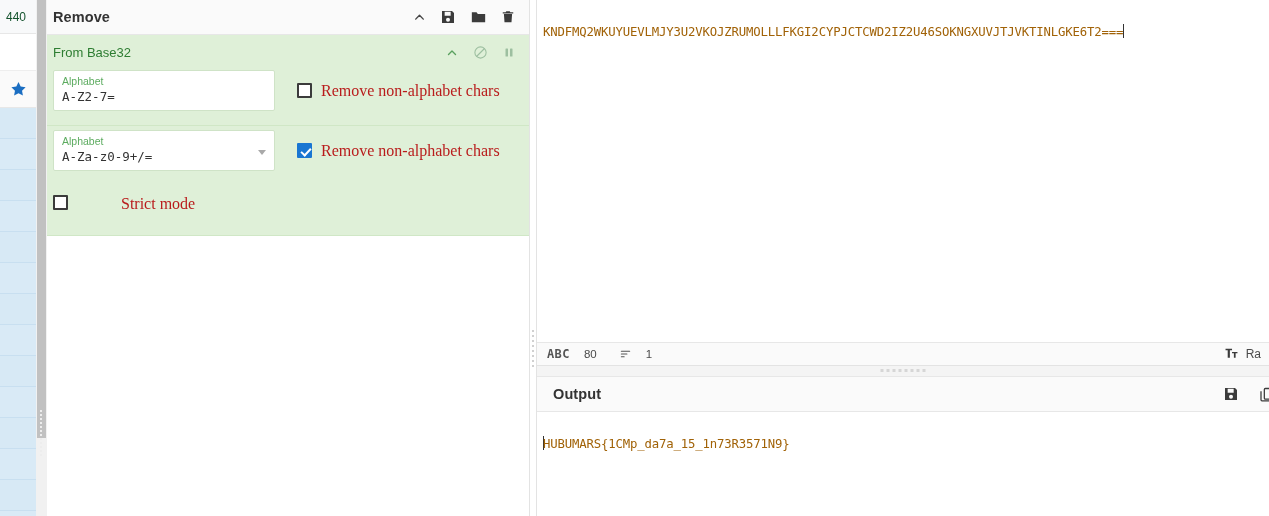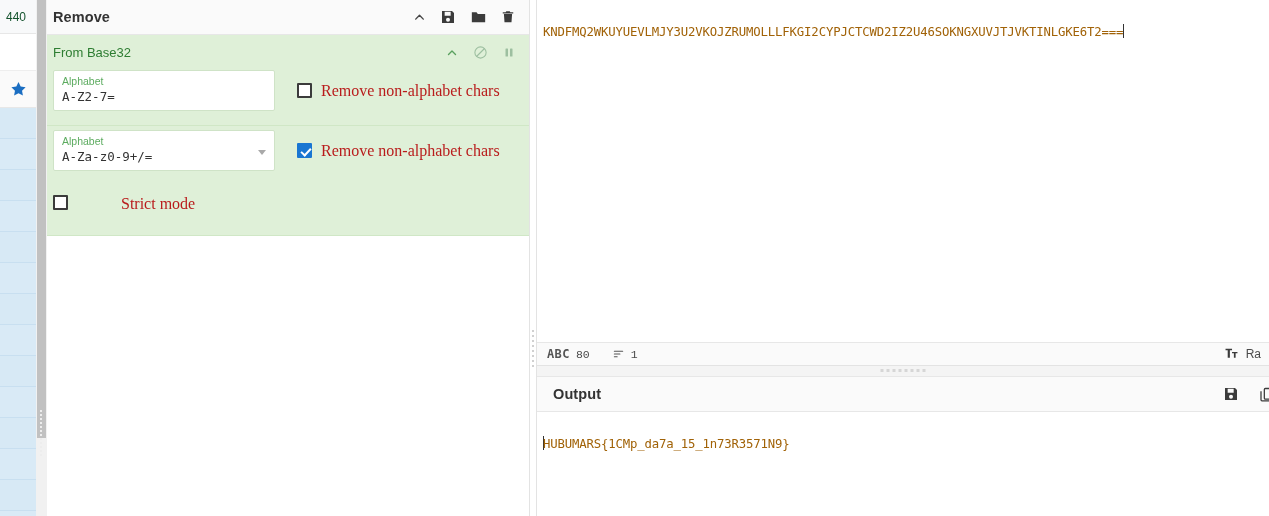--- a/index.html
+++ b/index.html
@@ -269,21 +269,21 @@
     background: #fafafa;
     border-top: 1px solid #e7e7e7;
     border-bottom: 1px solid #e3e3e3;
     display: flex; align-items: center;
     padding: 0 8px 0 10px;
     box-sizing: border-box;
     font-size: 11.5px;
     color: #555;
   }
   .status-item { display: flex; align-items: center; gap: 6px; margin-right: 22px; }
-  .status-item .lbl { font-family: Liberation Mono, monospace; font-size: 11.5px; color: #4a4a4a; }
+  .status-item .lbl { font-family: Liberation Sans, sans-serif; font-size: 11.5px; color: #4a4a4a; margin-left: 8px; }
   .status-right { margin-left: auto; display:flex; align-items:center; gap: 7px; overflow: hidden; }
   .status-right .txt { color: #4a4a4a; font-size: 12px; white-space: nowrap; }
 
   .h-split {
     height: 10px; flex: 0 0 10px;
     background: #f4f4f4;
     border-bottom: 1px solid #e7e7e7;
     position: relative;
   }
   .h-split .dots {

